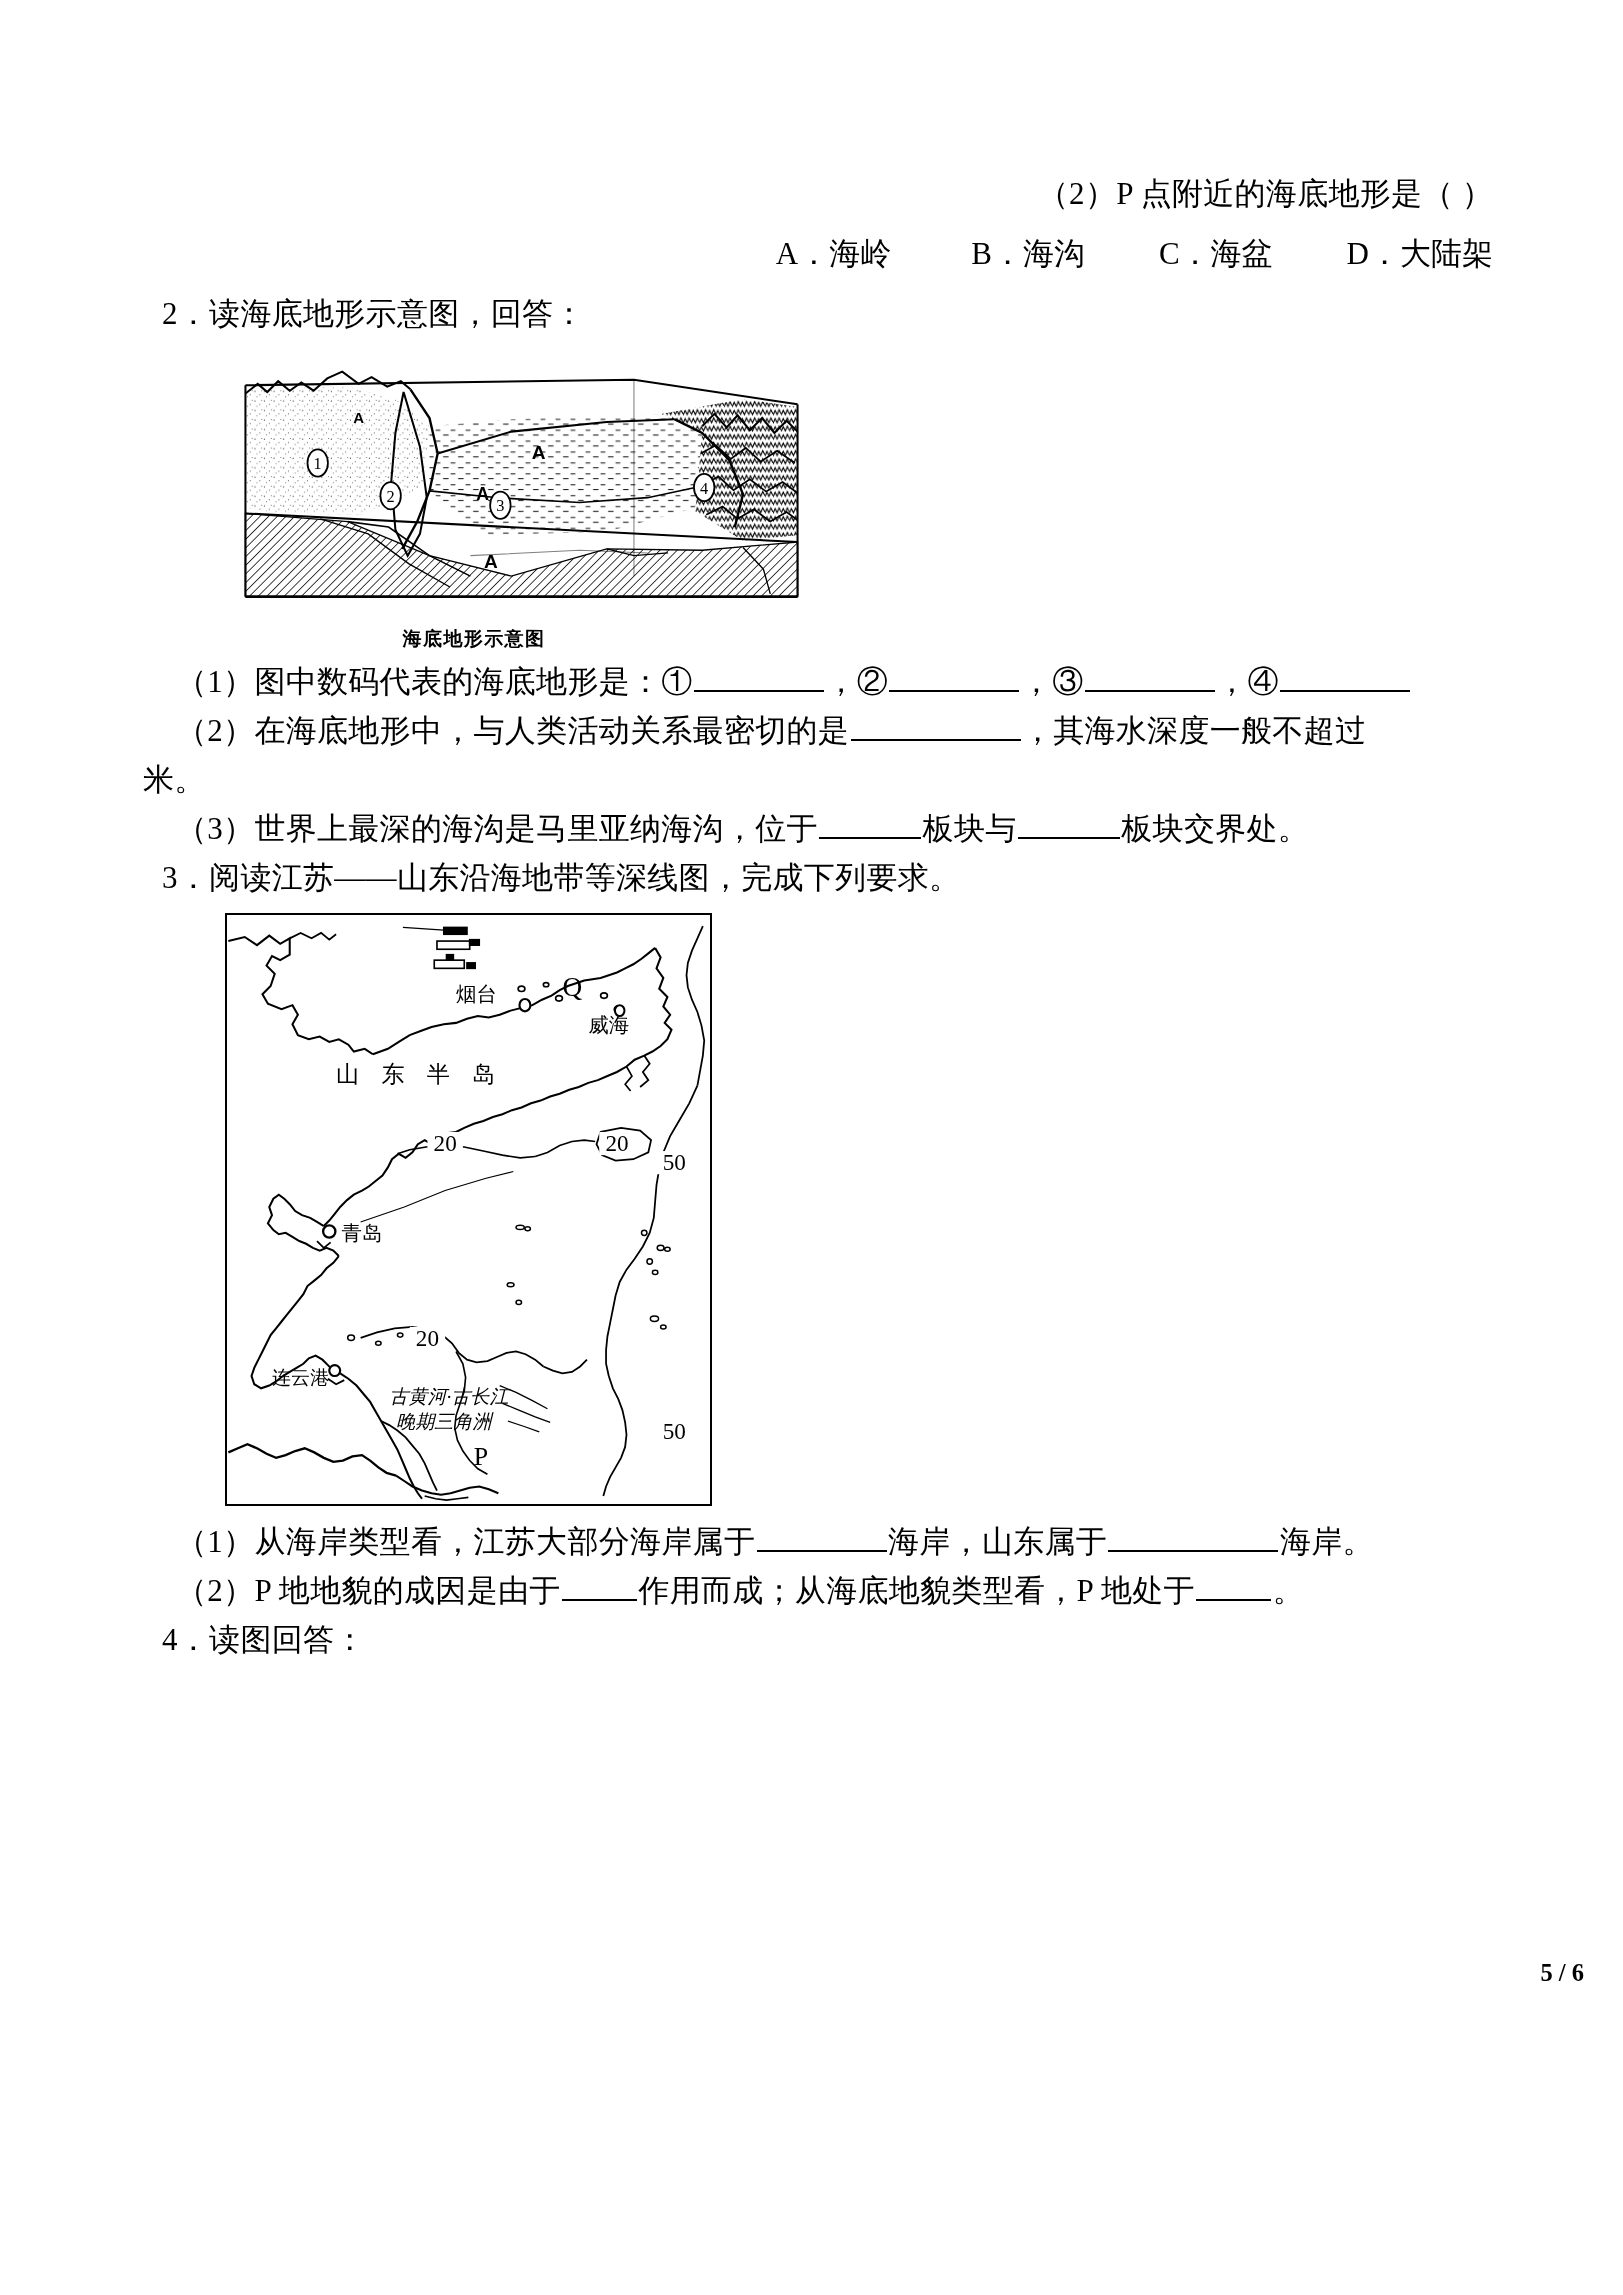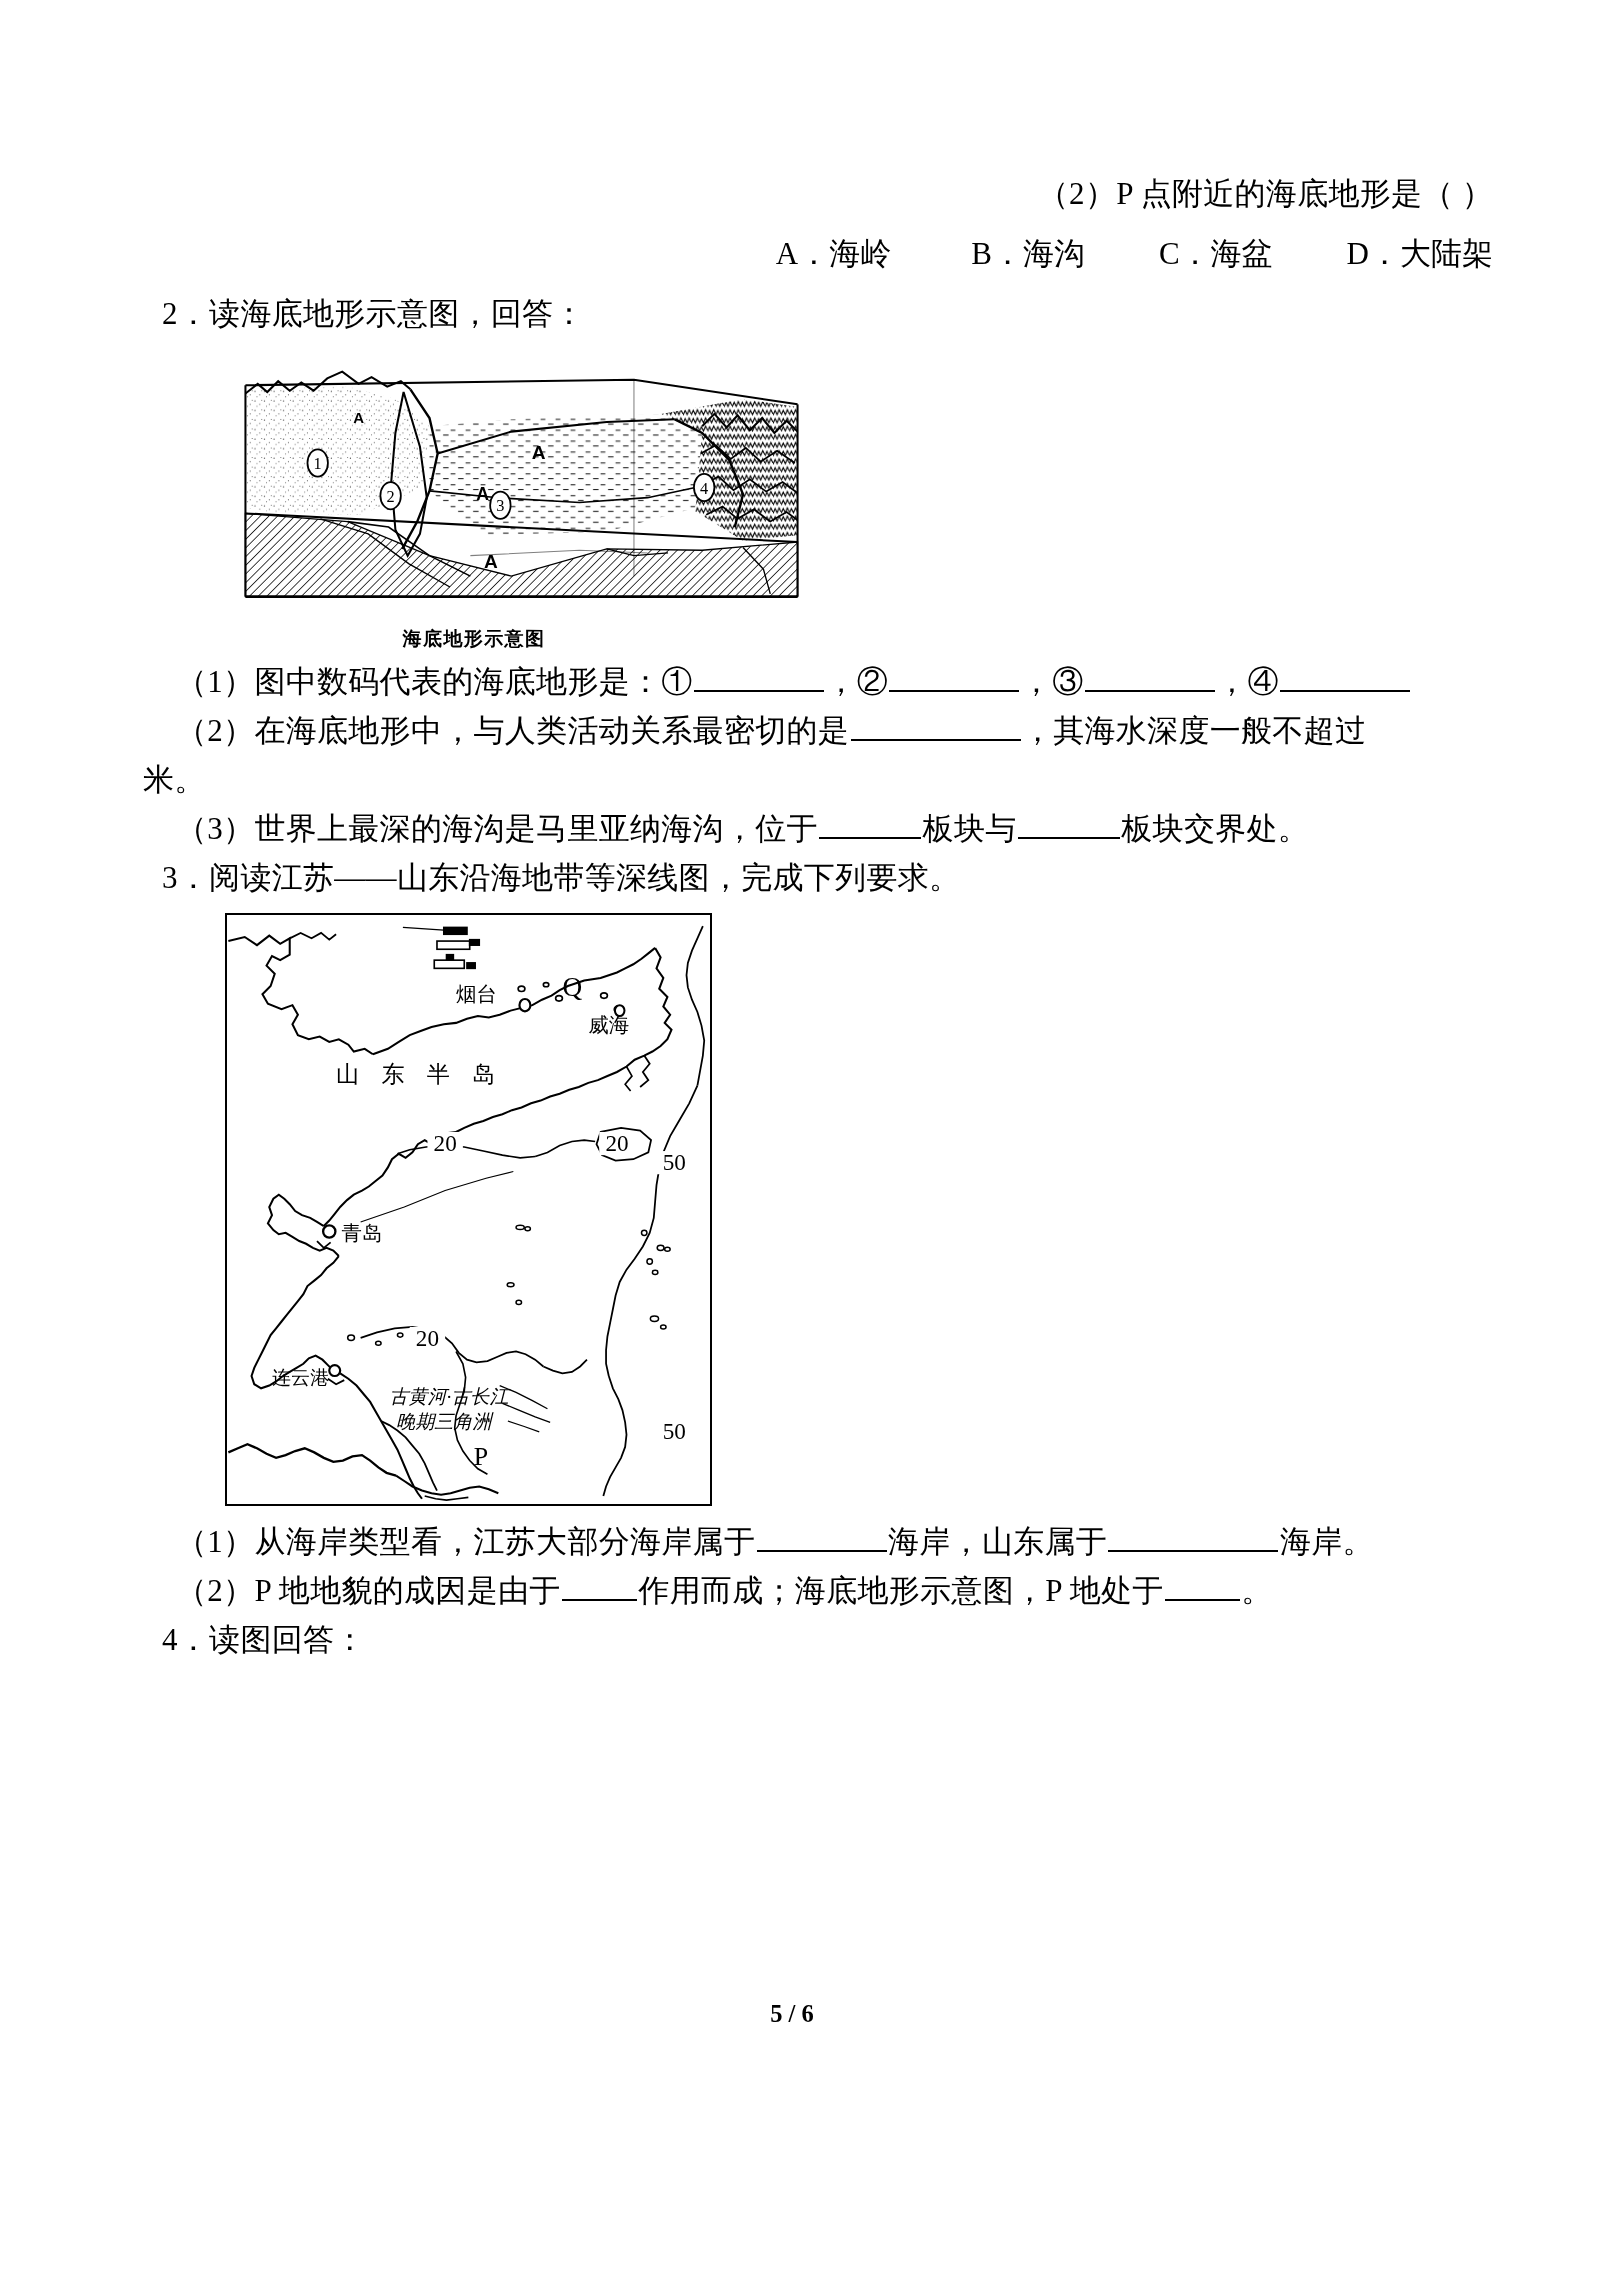--- a/index.html
+++ b/index.html
@@ -104,23 +104,23 @@
     border: 2.7px solid #000;
     background: #fff;
     box-sizing: border-box;
   }
   .fig2 svg { display: block; }
 
   
   .footer {
     position: absolute;
     left: 0;
-    top: 2000px;
+    top: 1959px;
     width: 1584px;
-    text-align: center;
+    text-align: right;
     font-size: 24.5px;
     font-weight: bold;
     font-family: "Liberation Serif", "DejaVu Serif", serif;
   }
 </style>
 </head>
 <body>
 
 <div class="page">
   <div class="content">
@@ -386,21 +386,21 @@
           <g>
             <rect x="630" y="740" width="52" height="34" fill="#fff"></rect>
             <text x="656" y="768" font-family="'Liberation Serif', serif" font-size="34" fill="#000" text-anchor="middle">50</text>
           </g>
         </svg>
       </div>
     </div>
 
     <div class="line indent1"><span>（1）从海岸类型看，江苏大部分海岸属于</span><span class="blank b-lg"></span><span>海岸，山东属于</span><span class="blank b-xl"></span><span>海岸。</span></div>
 
-    <div class="line indent1"><span>（2）P 地地貌的成因是由于</span><span class="blank b-sm"></span><span>作用而成；海底地形示意图，P 地处于</span><span class="blank b-sm"></span><span>。</span></div>
+    <div class="line indent1"><span>（2）P 地地貌的成因是由于</span><span class="blank b-sm"></span><span>作用而成；从海底地貌类型看，P 地处于</span><span class="blank b-sm"></span><span>。</span></div>
 
     <div class="line indent-num">4．读图回答：</div>
 
   </div>
 
   <div class="footer">5 / 6</div>
 </div>
 
 
 </body></html>

